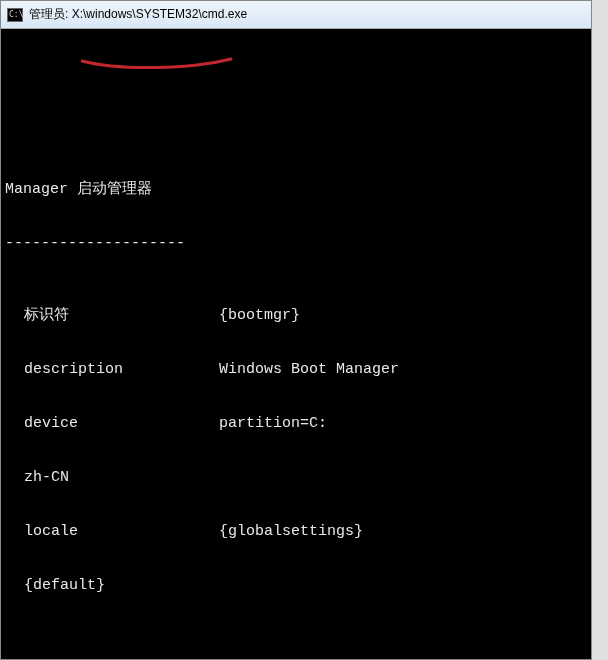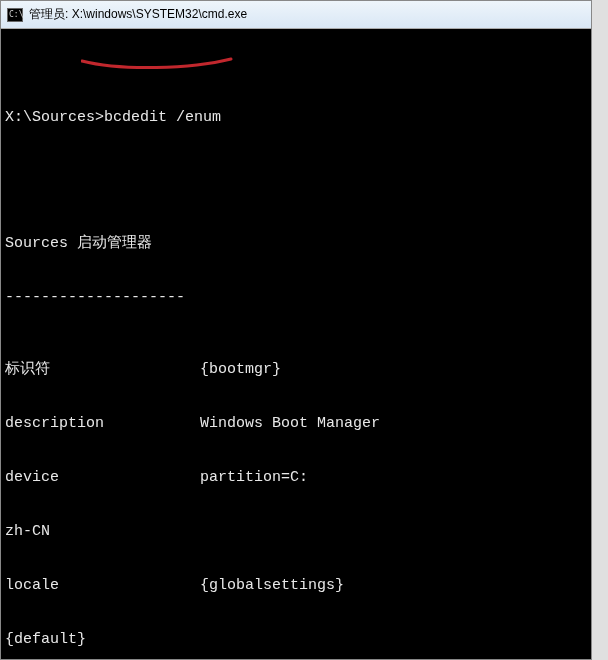--- a/index.html
+++ b/index.html
@@ -59,20 +59,21 @@
     .red-mark {
       position: absolute;
       top: 26px;
       left: 80px;
       width: 155px;
       height: 20px;
       pointer-events: none;
     }
     .row {
       display: flex;
+      margin-left: 19px;
     }
     .key {
       display: inline-block;
       width: 195px;
       white-space: pre;
     }
     .val {
       white-space: pre;
     }
     .blank { height: 18px; }
@@ -84,24 +85,23 @@
   <div class="titlebar">
     <div class="cmd-icon">C:\</div>
     <span>管理员: X:\windows\SYSTEM32\cmd.exe</span>
   </div>
 
   <div class="terminal">
     <svg class="red-mark" viewBox="0 0 155 20" preserveAspectRatio="none">
       <path d="M1 6 C 40 16, 110 14, 150 4" stroke="#c1272d" stroke-width="3" fill="none" stroke-linecap="round"></path>
     </svg>
 
-    <div class="line"><span>X:\Sources&gt;</span><span>bcdedit /enum</span></div>
     <div class="blank"></div>
 
-    <div class="section-title">Sources 启动管理器</div>
+    <div class="section-title">Manager 启动管理器</div>
     <div class="line">--------------------</div>
 
     <div class="row"><span class="key">标识符</span><span class="val">{bootmgr}</span></div>
     <div class="row"><span class="key">description</span><span class="val">Windows Boot Manager</span></div>
     <div class="row"><span class="key">device</span><span class="val">partition=C:</span></div>
     <div class="row"><span class="val">zh-CN</span></div>
     <div class="row"><span class="key">locale</span><span class="val">{globalsettings}</span></div>
     <div class="row"><span class="val">{default}</span></div>
     
     

